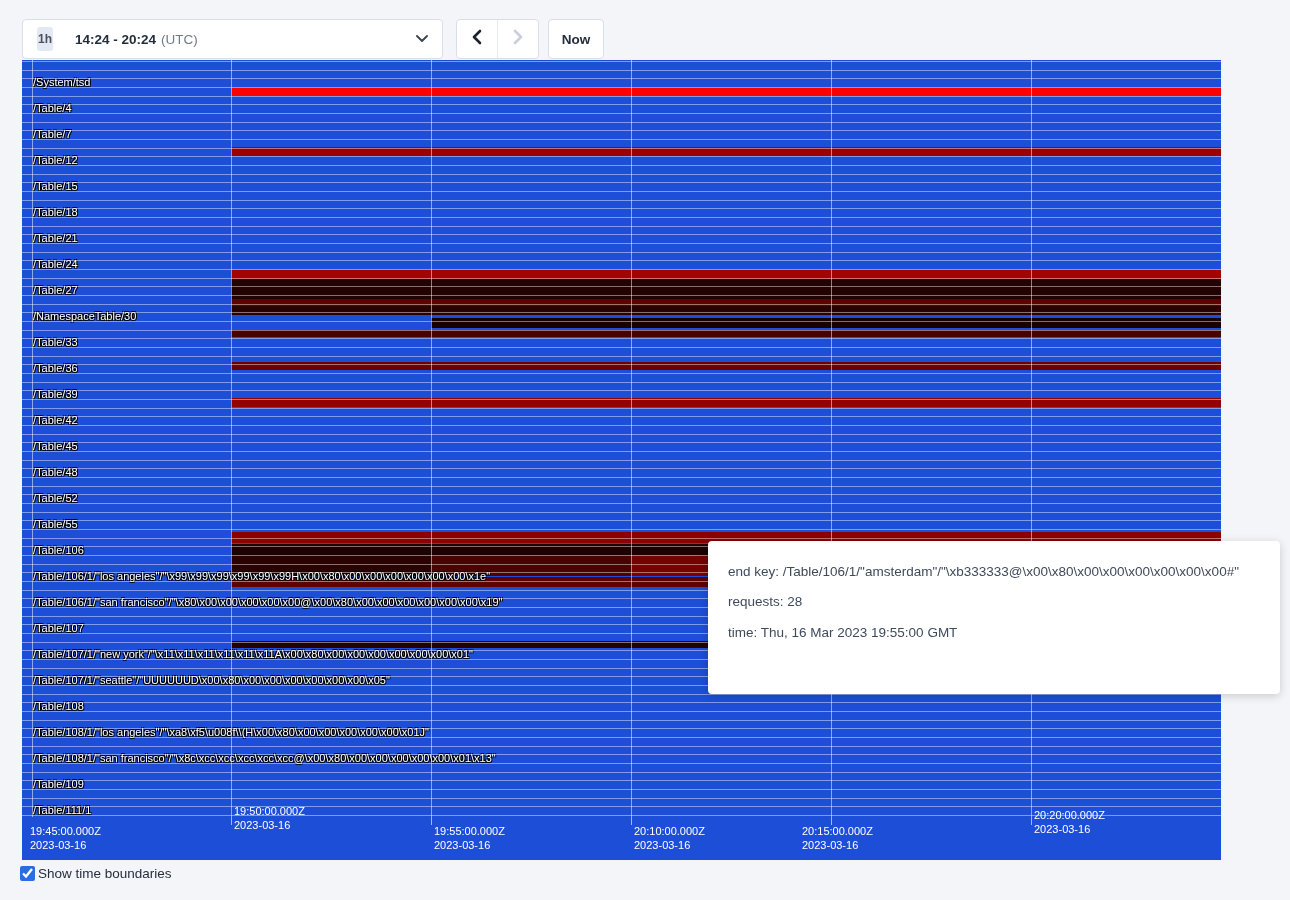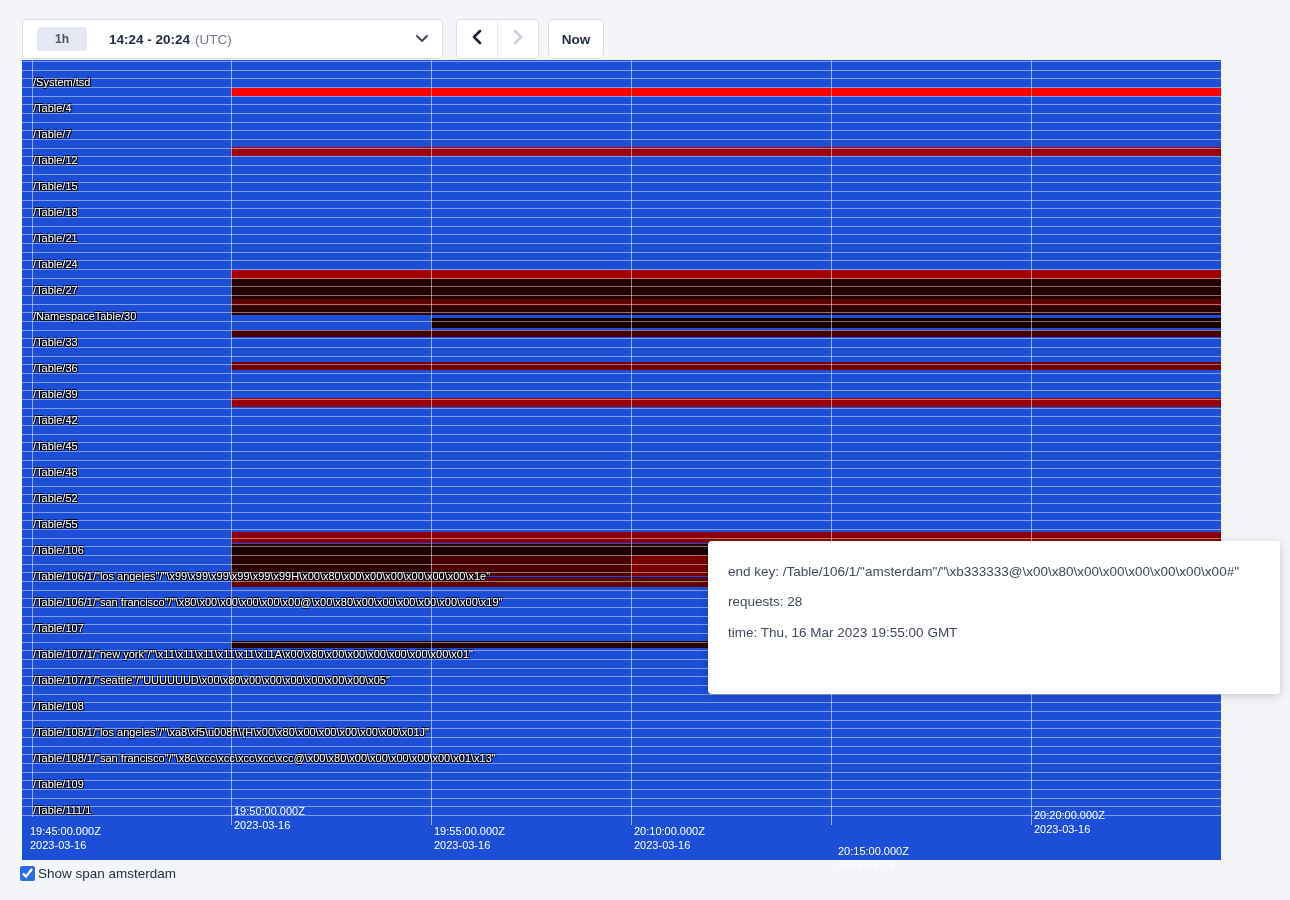--- a/index.html
+++ b/index.html
@@ -8,21 +8,21 @@
     background:#f4f5f9; font-family:"Liberation Sans", sans-serif;
   }
   
   .toolbar { position:absolute; left:22px; top:19px; display:flex; align-items:stretch; height:40px; }
   .range-control {
     width:421px; background:#fff; border:1px solid #d9dfe9; border-radius:4px;
     display:flex; align-items:center; box-sizing:border-box; padding:0 14px; cursor:pointer;
   }
   .duration-badge {
     background:#e3e8f2; color:#475263; font-weight:bold; font-size:12px;
-    padding:5px 18px; border-radius:3px; margin-right:22px;
+    padding:5px 1px; border-radius:3px; margin-right:22px;
   }
   .range-text { font-weight:bold; color:#242e3d; font-size:13.5px; }
   .range-tz { color:#6f7a8a; font-size:13.5px; margin-left:5px; }
   .chevron-wrap { margin-left:auto; display:flex; align-items:center; }
   .nav-group {
     margin-left:13px; display:flex; background:#fff; border:1px solid #d9dfe9;
     border-radius:4px; box-sizing:border-box; overflow:hidden;
   }
   .nav-btn { width:40px; display:flex; align-items:center; justify-content:center; cursor:pointer; }
   .nav-btn.next { border-left:1px solid #e6eaf1; }
@@ -241,32 +241,32 @@
       <div>2023-03-16</div>
     </div>
     <div class="axis-label" style="left: 412px; top: 764px;">
       <div>19:55:00.000Z</div>
       <div>2023-03-16</div>
     </div>
     <div class="axis-label" style="left: 612px; top: 764px;">
       <div>20:10:00.000Z</div>
       <div>2023-03-16</div>
     </div>
-    <div class="axis-label" style="left: 816px; top: 764px; margin-top: 20px;">
+    <div class="axis-label" style="left: 780px; top: 764px;">
       <div>20:15:00.000Z</div>
       <div>2023-03-16</div>
     </div>
     <div class="axis-label" style="left: 1012px; top: 748px;">
       <div>20:20:00.000Z</div>
       <div>2023-03-16</div>
     </div>
   </div>
 
 <div class="kv-tooltip">
   <div class="tooltip-line">end key: /Table/106/1/"amsterdam"/"\xb333333@\x00\x80\x00\x00\x00\x00\x00\x00#"</div>
   <div class="tooltip-line">requests: 28</div>
   <div class="tooltip-line">time: Thu, 16 Mar 2023 19:55:00 GMT</div>
 </div>
 
 <div class="footer">
   <input type="checkbox" checked="" style="">
-  <span>Show span amsterdam</span>
+  <span>Show time boundaries</span>
 </div>
 
 </body></html>

